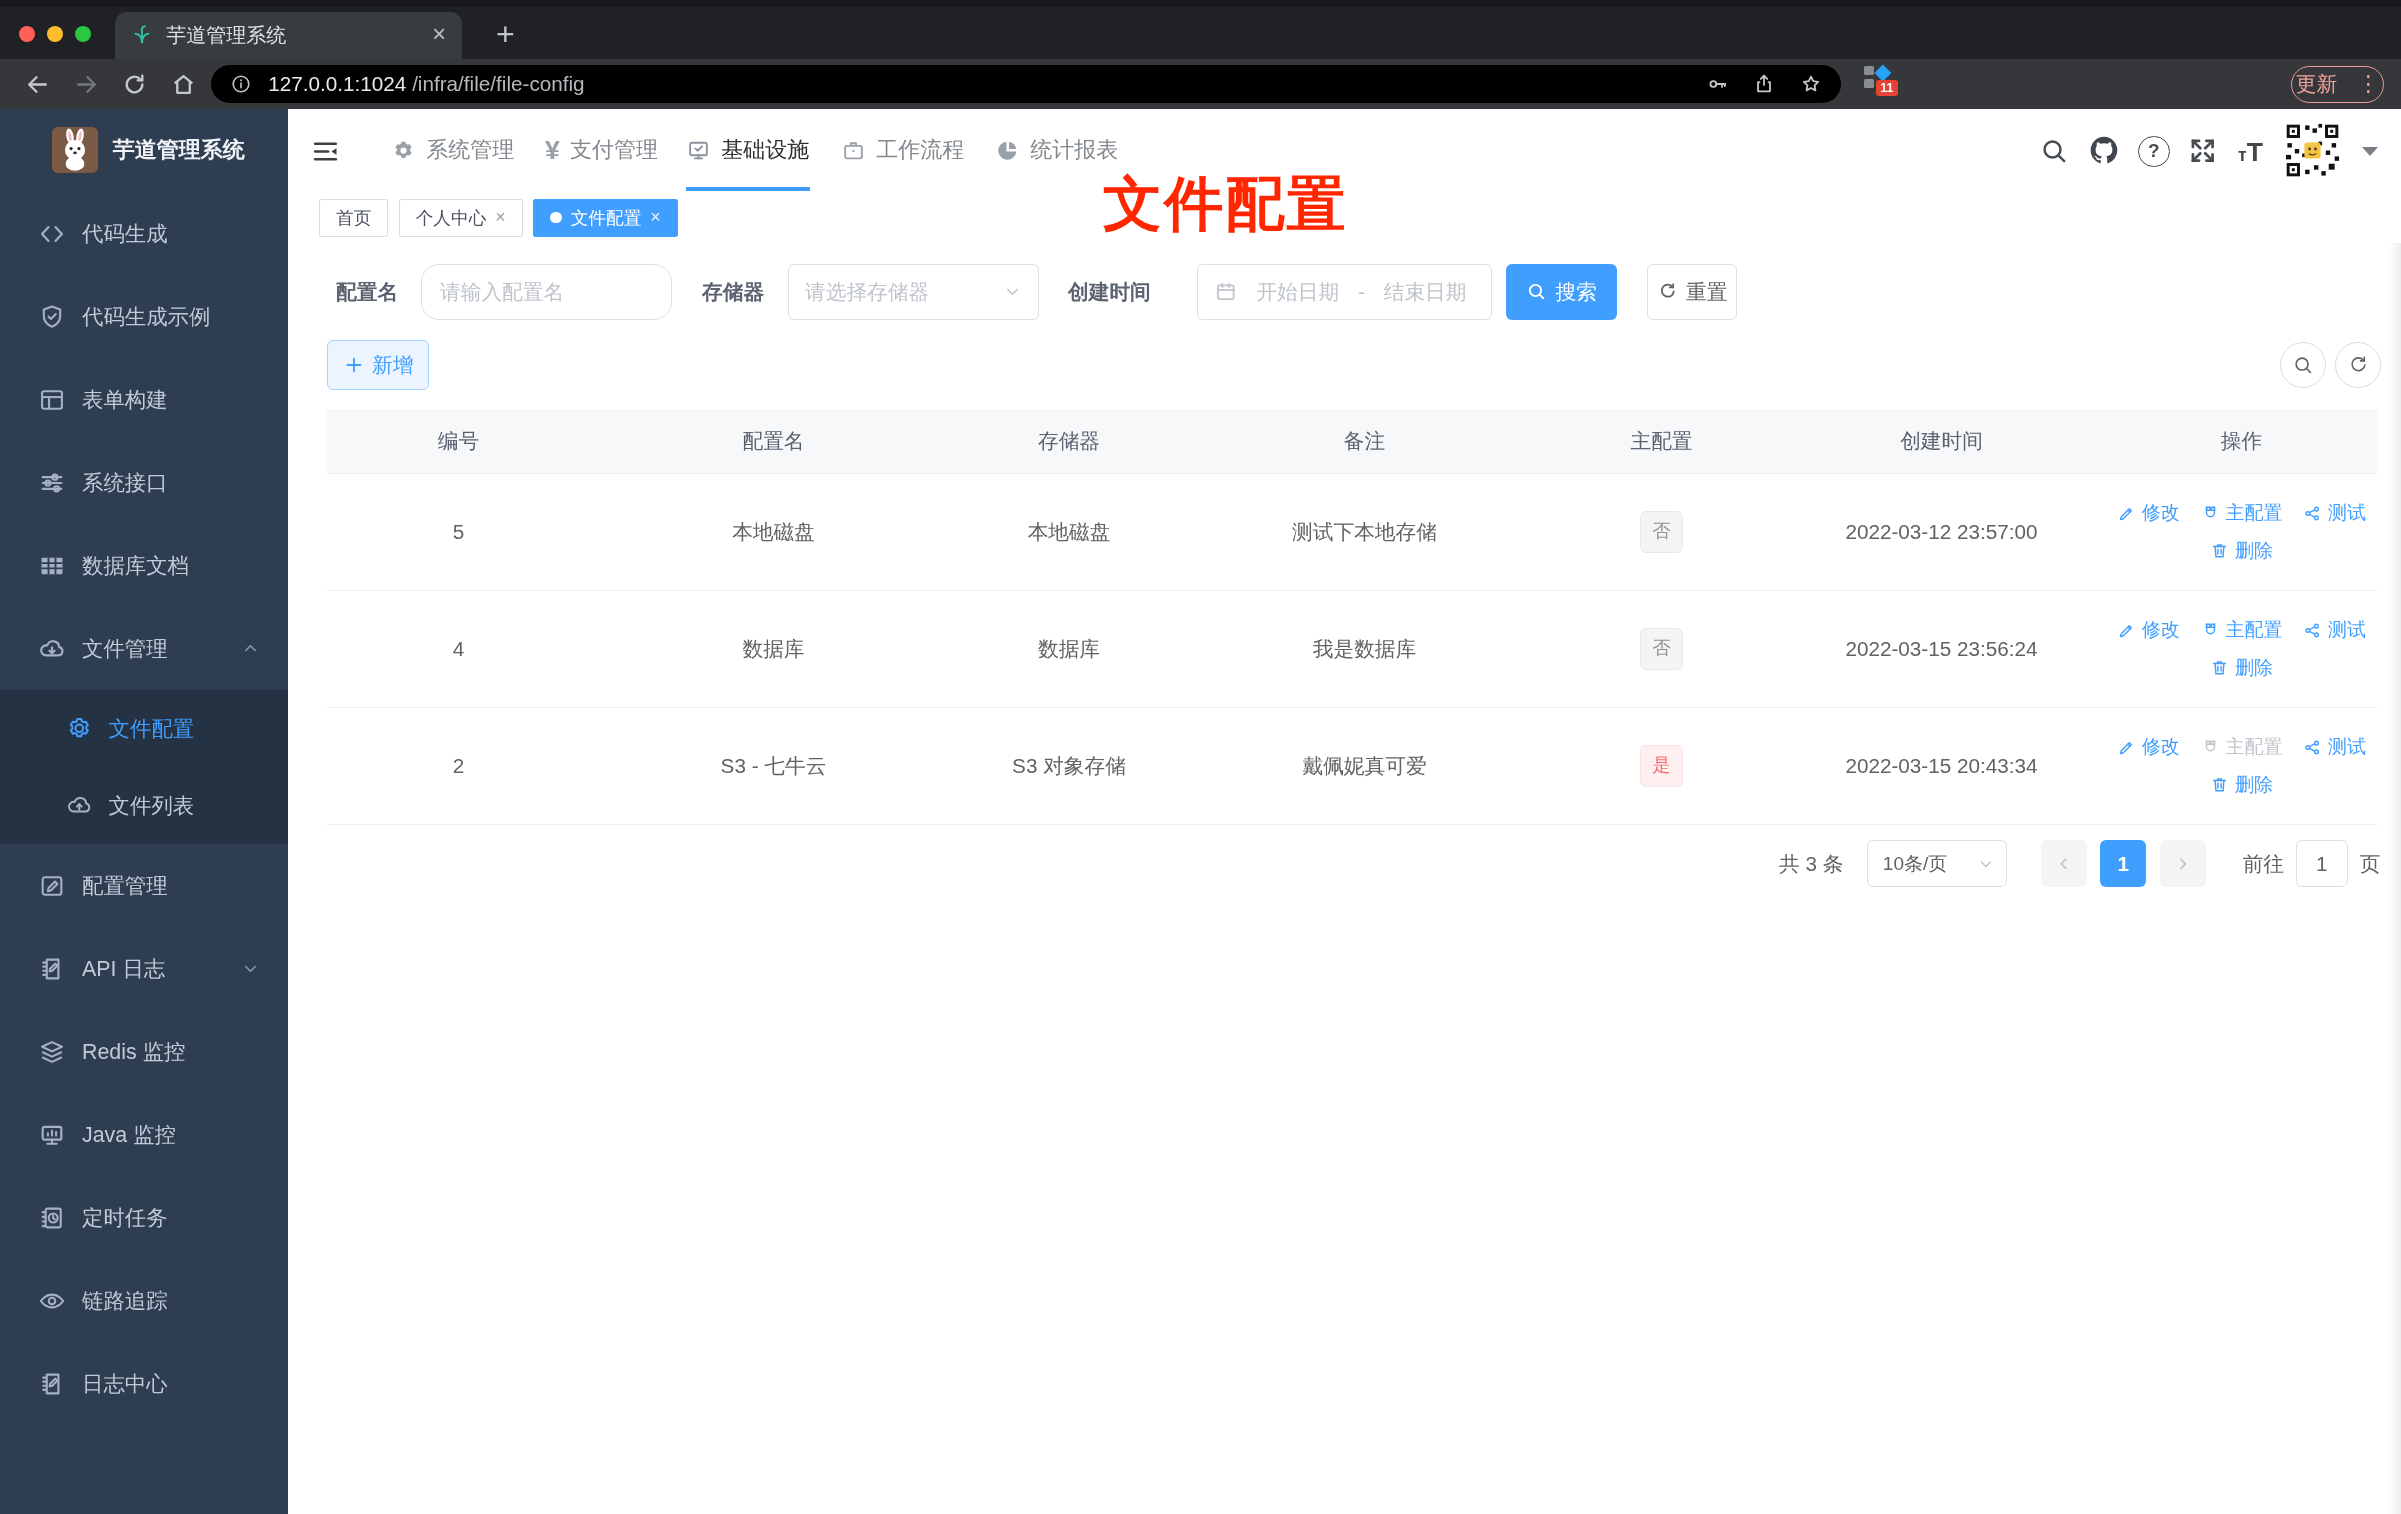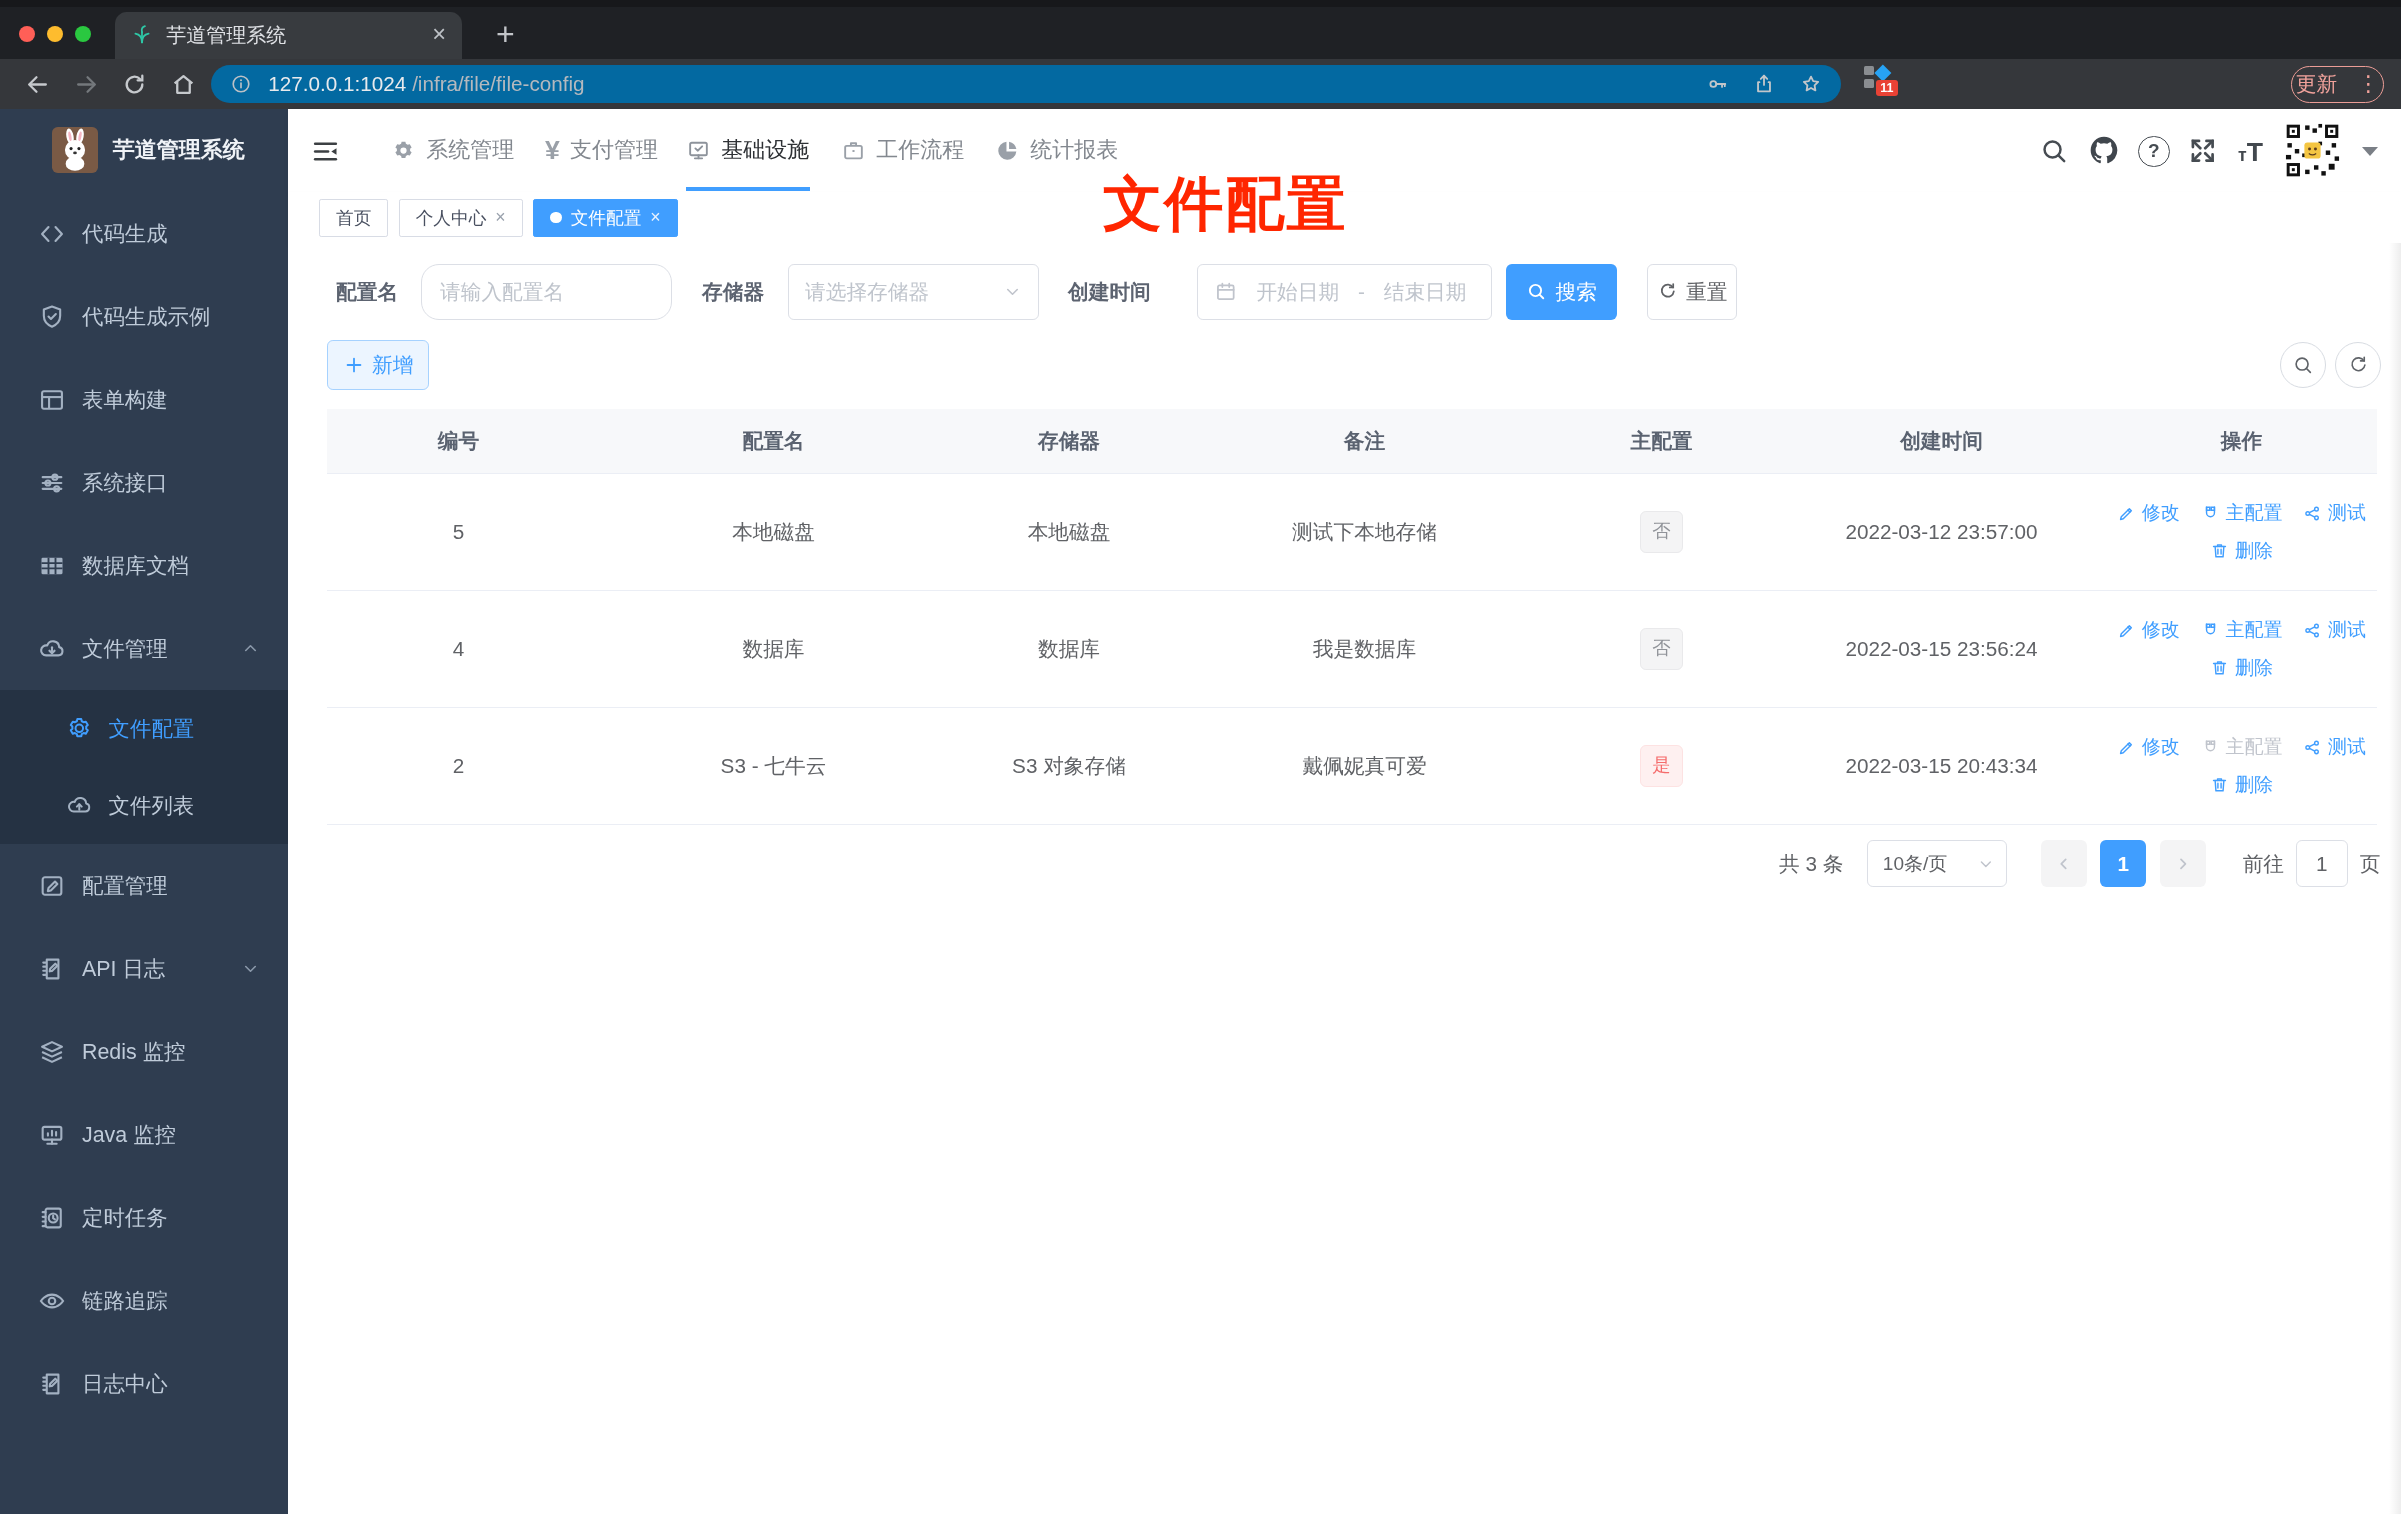--- a/index.html
+++ b/index.html
@@ -13,21 +13,21 @@
   #tl-close{left:19px;background:#ff5f57;}
   #tl-min{left:47px;background:#febc2e;}
   #tl-max{left:75px;background:#2ac840;}
   #tab{left:115px;top:4.4px;width:347px;height:47px;background:#383b3f;border-radius:11.8px 11.8px 0 0;
     display:flex;align-items:center;padding:0 16px;box-sizing:border-box;}
   #tab-title{flex:1;margin-left:13.3px;color:#dfe1e5;font-size:20px;white-space:nowrap;overflow:hidden;}
   #tab-close{color:#bdc1c6;font-size:23.6px;line-height:1;}
   #newtab{left:496px;top:8.9px;color:#c2c5c9;font-size:32px;font-weight:300;}
   #toolbar{left:0;top:59px;right:0;height:50px;background:#35373b;}
   .navic{top:12.5px;color:#c6c9cd;}
-  #omnibox{left:211px;top:5.9px;width:1630px;height:38px;background:#0369a1;border-radius:19px;
+  #omnibox{left:211px;top:5.9px;width:1630px;height:38px;background:#000000;border-radius:19px;
     display:flex;align-items:center;padding:0 19px;box-sizing:border-box;gap:5.9px;}
   #url-host{color:#e8eaed;font-size:20.7px;margin-left:10.3px;}
   #url-path{color:#b5b9be;font-size:20.7px;}
   .omni-right{display:flex;gap:25px;margin-left:auto;color:#c2c6ca;}
   #extbar{left:1864px;top:4.4px;height:41px;display:flex;align-items:center;gap:19px;flex-direction:column;}
   .ext{width:28px;height:28px;position:relative;flex:none;}
   .badge{position:absolute;right:-5.9px;bottom:-4.4px;background:#e94235;color:#fff;font-size:12.5px;
     padding:0.7px 4.4px;border-radius:3px;font-weight:700;}
   #update-pill{left:2291px;top:6.6px;width:93px;height:37px;border:1.5px solid #ec9d96;border-radius:20px;
     color:#f1a29b;display:flex;align-items:center;justify-content:center;gap:20px;font-size:20.7px;box-sizing:border-box;}
@@ -84,21 +84,21 @@
   #btn-reset{left:1359px;width:90px;background:#fff;border:0.7px solid #dcdfe6;color:#606266;}
   #btn-add{left:39px;top:97px;width:102px;height:50px;background:#ecf5ff;border:0.7px solid #a6d2ff;
     border-radius:5.9px;color:#409eff;display:flex;align-items:center;justify-content:center;gap:7.4px;
     font-size:20.7px;cursor:pointer;box-sizing:border-box;}
   .circ{top:99px;width:46px;height:46px;border:1.5px solid #d8dce2;border-radius:50%;background:#fff;
     display:flex;align-items:center;justify-content:center;color:#5f6368;cursor:pointer;box-sizing:border-box;}
   
   #tbl{left:39px;top:166px;width:2050px;}
   .trow{display:grid;grid-template-columns:263px 367px 224px 367px 227px 333px 267px;align-items:center;
     border-bottom:0.7px solid #ebeef5;}
-  .thead{height:64px;background:#f7f8fa;font-weight:700;color:#5a6270;font-size:20.7px;}
+  .thead{height:64px;background:#f7f8fa;font-weight:400;color:#5a6270;font-size:20.7px;}
   .tr{height:116px;color:#606266;font-size:20.7px;}
   .td{text-align:center;}
   .el-tag{display:inline-block;padding:0 11.8px;height:40px;line-height:38px;border:0.7px solid;border-radius:5.9px;font-size:18.4px;}
   .el-tag.info{background:#f4f4f5;border-color:#e9e9eb;color:#909399;}
   .el-tag.danger{background:#fef0f0;border-color:#fde2e2;color:#f56c6c;}
   .acts{display:flex;flex-direction:column;gap:11.8px;align-items:center;}
   .aline{display:flex;gap:20.7px;align-items:center;}
   .alink{display:inline-flex;align-items:center;gap:5.9px;color:#409eff;font-size:19px;cursor:pointer;white-space:nowrap;}
   .alink.dis{color:#c0c4cc;cursor:not-allowed;}
   

